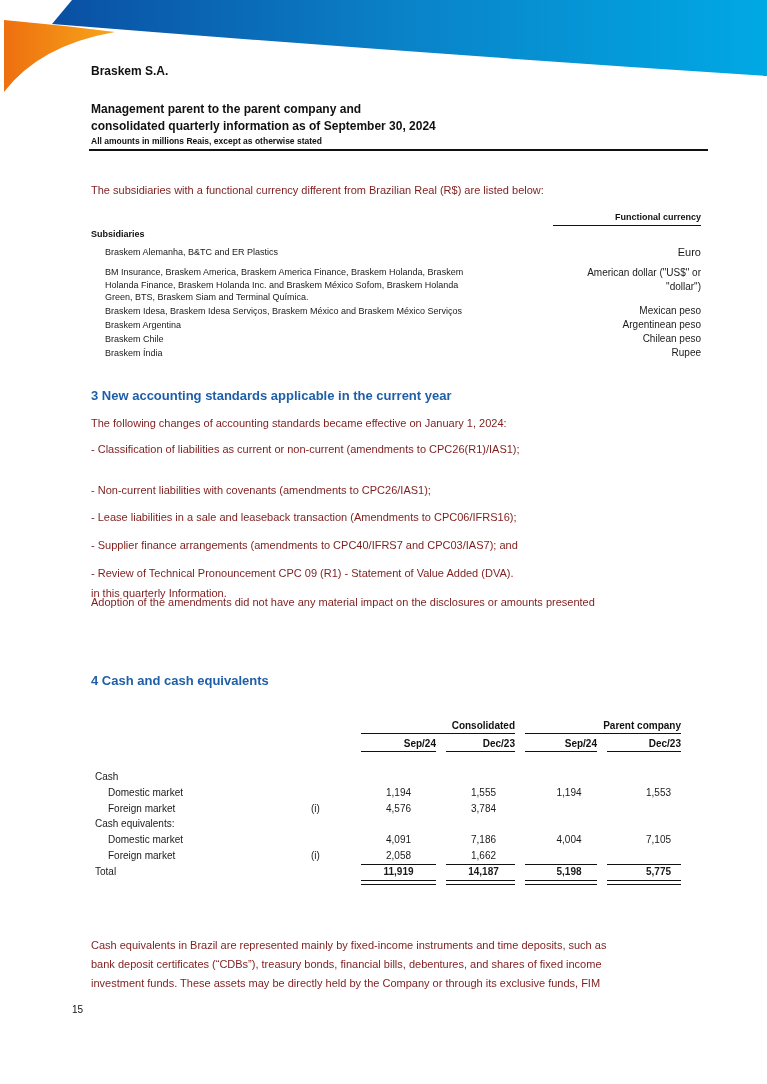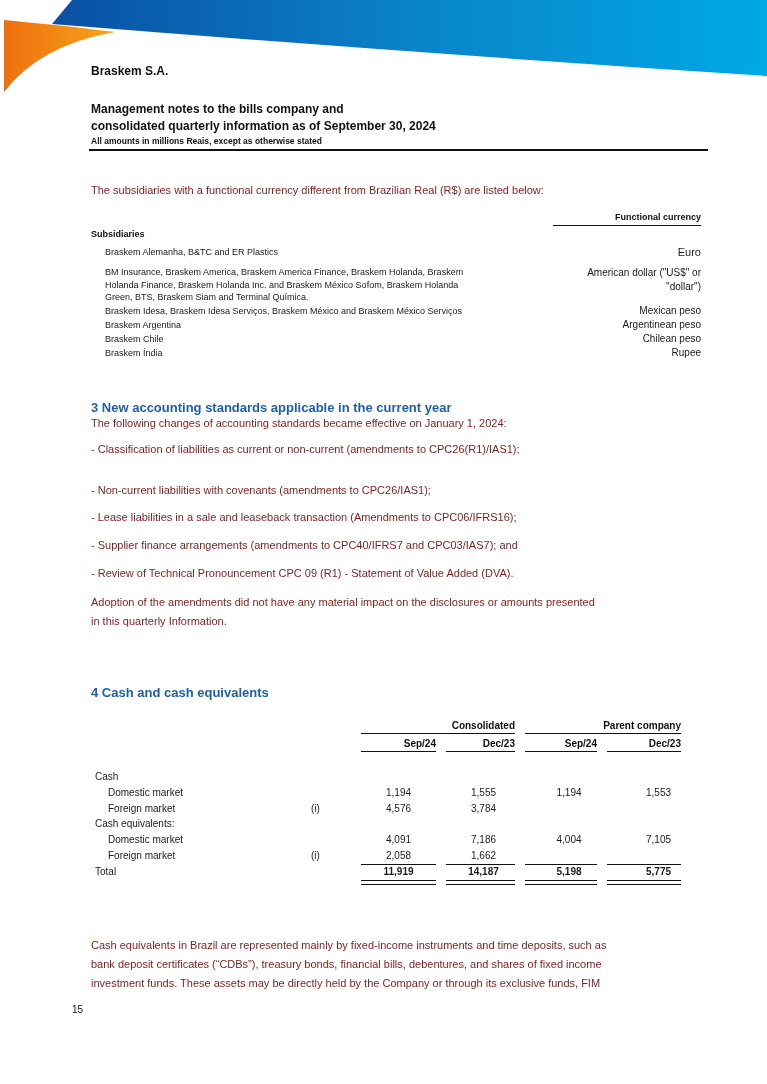--- a/index.html
+++ b/index.html
@@ -11,21 +11,21 @@
   .t2{top:119px;font-size:12px;font-weight:bold;}
   .t3{top:136px;font-size:8.5px;font-weight:bold;}
   .hdr-rule{position:absolute;left:89px;top:149px;width:619px;height:2px;background:#111;}
   .p{position:absolute;left:91px;font-size:11px;line-height:19px;color:#7f1d1d;}
   .intro{top:181px;}
   .fc-head{position:absolute;left:553px;top:212px;width:148px;text-align:right;font-size:9px;font-weight:bold;border-bottom:1px solid #111;padding-bottom:3px;}
   .sub-head{position:absolute;left:91px;top:229px;font-size:9px;font-weight:bold;}
   .srow{position:absolute;left:105px;width:596px;font-size:9px;line-height:12.5px;color:#1a1a1a;}
   .srow .name{position:absolute;left:0;top:0;width:420px;}
   .srow .cur{position:absolute;right:0;top:0;text-align:right;width:150px;}
-  .h2{position:absolute;left:91px;font-size:13px;font-weight:bold;color:#1f5fa8;margin-top:12px;}
+  .h2{position:absolute;left:91px;font-size:13px;font-weight:bold;color:#1f5fa8;}
   .tbl-hdr{position:absolute;font-size:10px;font-weight:bold;text-align:right;border-bottom:1px solid #111;padding-bottom:2px;}
   .row{position:absolute;left:91px;width:610px;height:16px;font-size:10px;color:#1a1a1a;}
   .row .lbl{position:absolute;top:0;}
   .row .note{position:absolute;left:220px;top:0;}
   .row .v{position:absolute;top:0;text-align:center;}
   .c1{left:270px;width:75px;}
   .c2{left:355px;width:75px;}
   .c3{left:440px;width:76px;}
   .c4{left:526px;width:83px;}
   .sumline{position:absolute;height:1px;background:#111;}
@@ -46,21 +46,21 @@
     <linearGradient id="go" x1="0" x2="1" y1="0" y2="0">
       <stop offset="0" stop-color="#ee6f0f"></stop>
       <stop offset="1" stop-color="#f7a61b"></stop>
     </linearGradient>
   </defs>
   <path d="M72 0 L767 0 L767 76 Q400 52 52 24 Z" fill="url(#gb)"></path>
   <path d="M4 20 Q60 25 115 32 Q40 45 4 92 Z" fill="url(#go)"></path>
 </svg>
 
 <div class="hdr company">Braskem S.A.</div>
-<div class="hdr t1">Management notes to the bills company and</div>
+<div class="hdr t1">Management parent to the parent company and</div>
 <div class="hdr t2">consolidated quarterly information as of September 30, 2024</div>
 <div class="hdr t3">All amounts in millions Reais, except as otherwise stated</div>
 <div class="hdr-rule"></div>
 
 <div class="p intro">The subsidiaries with a functional currency different from Brazilian Real (R$) are listed below:</div>
 <div class="fc-head">Functional currency</div>
 <div class="sub-head">Subsidiaries</div>
 
 <div class="srow" style="top:246px;">
   <span class="name">Braskem Alemanha, B&amp;TC and ER Plastics</span>
@@ -88,21 +88,21 @@
 </div>
 
 <div class="h2" style="top:388px;">3 New accounting standards applicable in the current year</div>
 <div class="p" style="top:414px;">The following changes of accounting standards became effective on January 1, 2024:</div>
 <div class="p" style="top:440px;">- Classification of liabilities as current or non-current (amendments to CPC26(R1)/IAS1);</div>
 <div class="p" style="top:481px;">- Non-current liabilities with covenants (amendments to CPC26/IAS1);</div>
 <div class="p" style="top:508px;">- Lease liabilities in a sale and leaseback transaction (Amendments to CPC06/IFRS16);</div>
 <div class="p" style="top:536px;">- Supplier finance arrangements (amendments to CPC40/IFRS7 and CPC03/IAS7); and</div>
 <div class="p" style="top:564px;">- Review of Technical Pronouncement CPC 09 (R1) - Statement of Value Added (DVA).</div>
 <div class="p" style="top:593px;">Adoption of the amendments did not have any material impact on the disclosures or amounts presented</div>
-<div class="p" style="top:612px;">in this quarterly Information.</div>
+<div class="p" style="top:584px;">in this quarterly Information.</div>
 
 <div class="h2" style="top:673px;">4 Cash and cash equivalents</div>
 
 <div class="tbl-hdr" style="left:361px;top:720px;width:154px;">Consolidated</div>
 <div class="tbl-hdr" style="left:525px;top:720px;width:156px;">Parent company</div>
 <div class="tbl-hdr" style="left:361px;top:738px;width:75px;">Sep/24</div>
 <div class="tbl-hdr" style="left:446px;top:738px;width:69px;">Dec/23</div>
 <div class="tbl-hdr" style="left:525px;top:738px;width:72px;">Sep/24</div>
 <div class="tbl-hdr" style="left:607px;top:738px;width:74px;">Dec/23</div>
 

